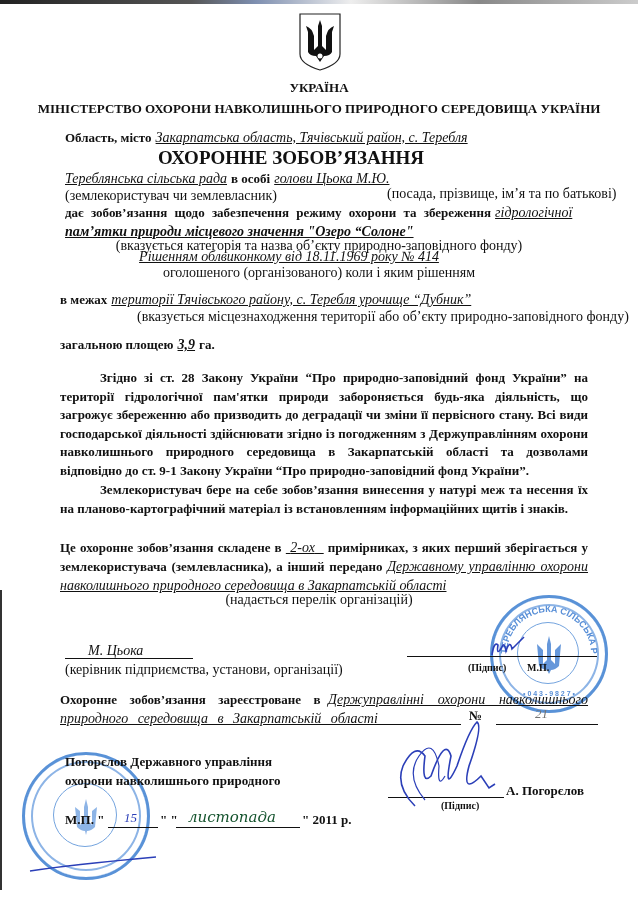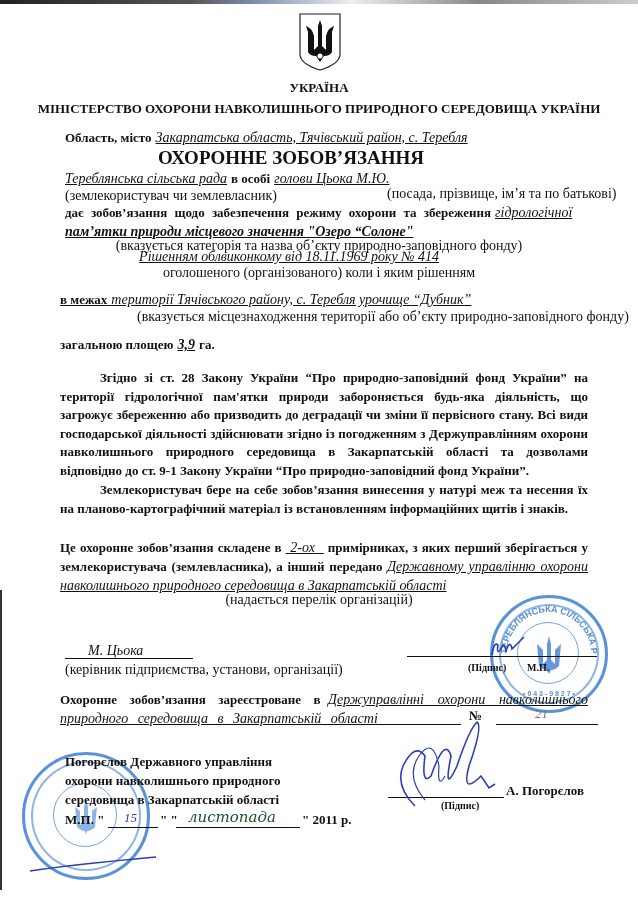--- a/index.html
+++ b/index.html
@@ -73,21 +73,21 @@
 <div class="abs" style="left:65px; top:222px;">
   <span class="fill" style="font-weight:bold;">пам’ятки природи місцевого значення "Озеро “Солоне"</span>
 </div>
 <div class="abs small center" style="left:0; top:238px; width:638px;">(вказується категорія та назва об’єкту природно-заповідного фонду)</div>
 
 <div class="abs center" style="left:0; top:247px; width:578px;">
   <span class="fill">Рішенням облвиконкому від 18.11.1969 року № 414</span>
 </div>
 <div class="abs small center" style="left:0; top:265px; width:638px;">оголошеного (організованого) коли і яким рішенням</div>
 
-<div class="abs" style="left:60px; top:290px;text-decoration:underline;">
+<div class="abs" style="left:60px; top:290px;">
   <span class="b norm">в межах</span>
   <span class="fill">території Тячівського району, с. Теребля урочище “Дубник”</span>
 </div>
 <div class="abs small" style="left:137px; top:309px;">(вказується місцезнаходження території або об’єкту природно-заповідного фонду)</div>
 
 <div class="abs" style="left:60px; top:335px;">
   <span class="b norm">загальною площею</span>
   <span class="fill b" style="font-weight:bold;">3,9</span>
   <span class="b norm">га.</span>
 </div>
@@ -140,21 +140,20 @@
     <path d="M61 44 L63 52 L63 66 L67 70 L67 56 L72 52 L70 72 Q66 76 62 76 L61 80 L60 76 Q56 76 52 72 L50 52 L55 56 L55 70 L59 66 L59 52 Z" fill="#7aa8e2"></path>
   </svg>
 </div>
 <svg class="sig" style="left:28px; top:855px;" width="130" height="20" viewBox="0 0 130 20">
   <path d="M2 16 Q40 10 128 2" fill="none" stroke="#2b3fb8" stroke-width="1.4"></path>
 </svg>
 
 <div class="abs b norm" style="left:65px; top:752px; line-height:19px;">
   <div>Погорєлов Державного управління</div>
   <div>охорони навколишнього природного</div>
-  <div>середовища в Закарпатській області</div>
 </div>
 
 <div class="abs b norm" style="left:65px; top:812px;">
   <span>М.П.</span> "
 </div>
 <div class="hr" style="left:108px; top:827px; width:50px;"></div>
 <div class="abs i" style="left:124px; top:810px; font-size:13px; color:#2b3fb8;">15</div>
 <div class="abs b norm" style="left:160px; top:812px;">" "</div>
 <div class="hr" style="left:176px; top:827px; width:124px;"></div>
 <div class="abs i" style="left:188px; top:808px; font-size:15px; color:#14532d; font-family:'DejaVu Serif', serif;">листопада</div>

